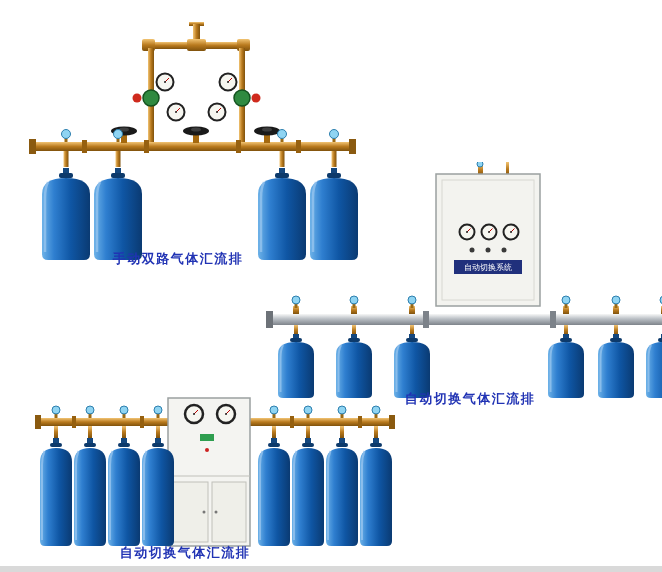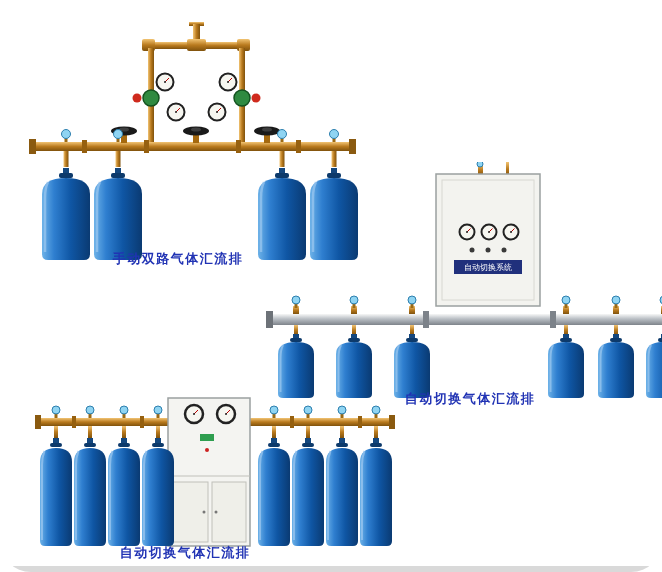--- a/index.html
+++ b/index.html
@@ -2,21 +2,20 @@
 <html><head>
 <meta charset="utf-8">
 <style>
   html,body{margin:0;padding:0;background:#ffffff;}
   .canvas{
     position:relative;
     width:662px;height:572px;
     background:#ffffff;
     overflow:hidden;
     font-family:"Liberation Sans","DejaVu Sans",sans-serif;
-    border-radius:31px;
   }
   figure.product{position:absolute;margin:16px;padding:0;}
   .caption{
     position:absolute;
     text-align:center;
     font-size:13px;
     font-weight:bold;
     letter-spacing:1.5px;
     color:#2133b4;
   }

